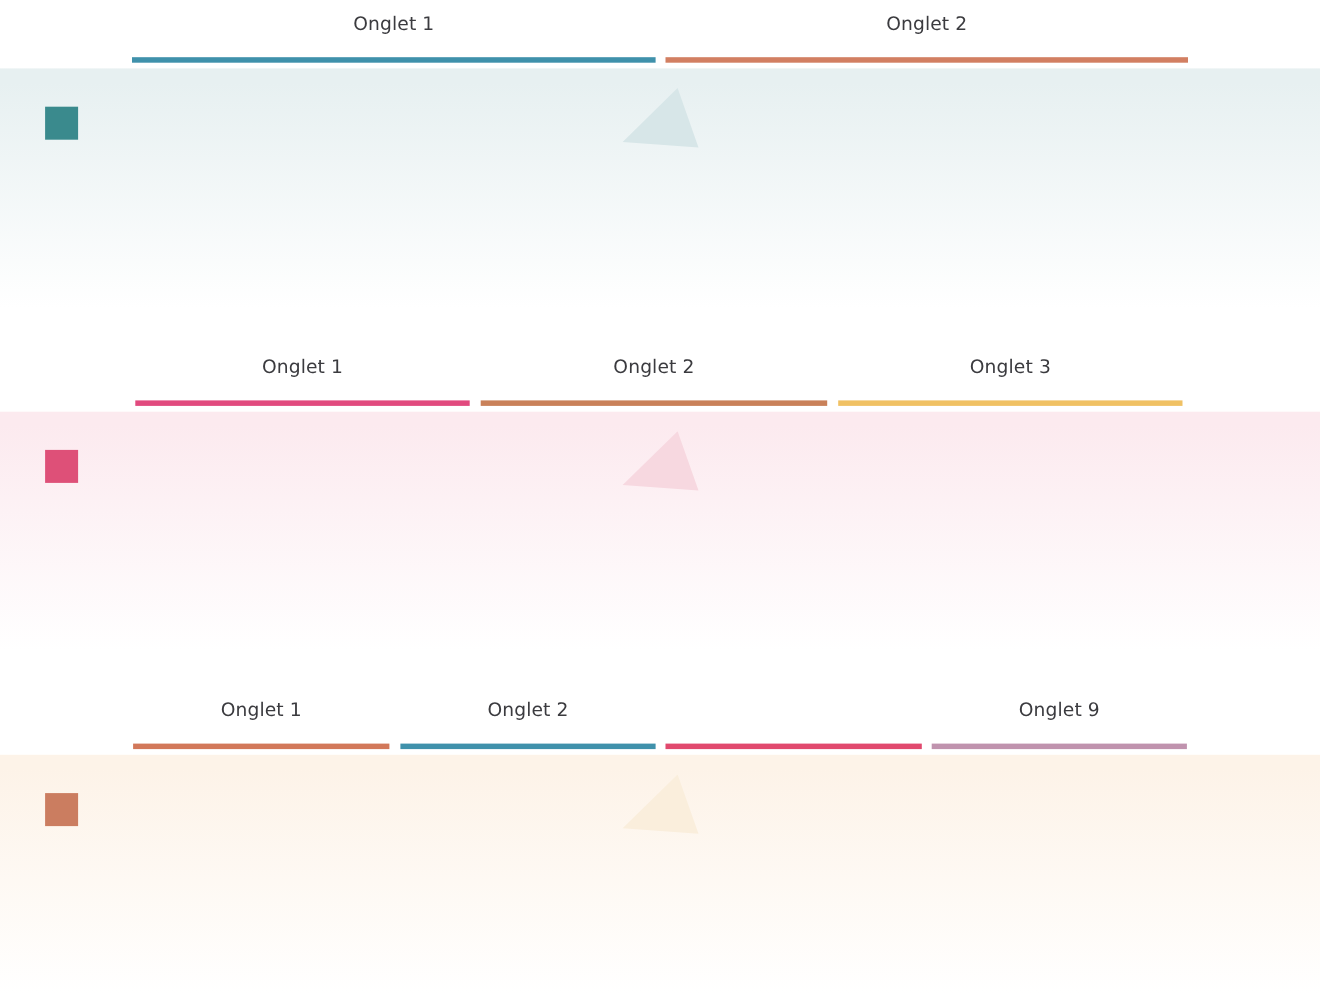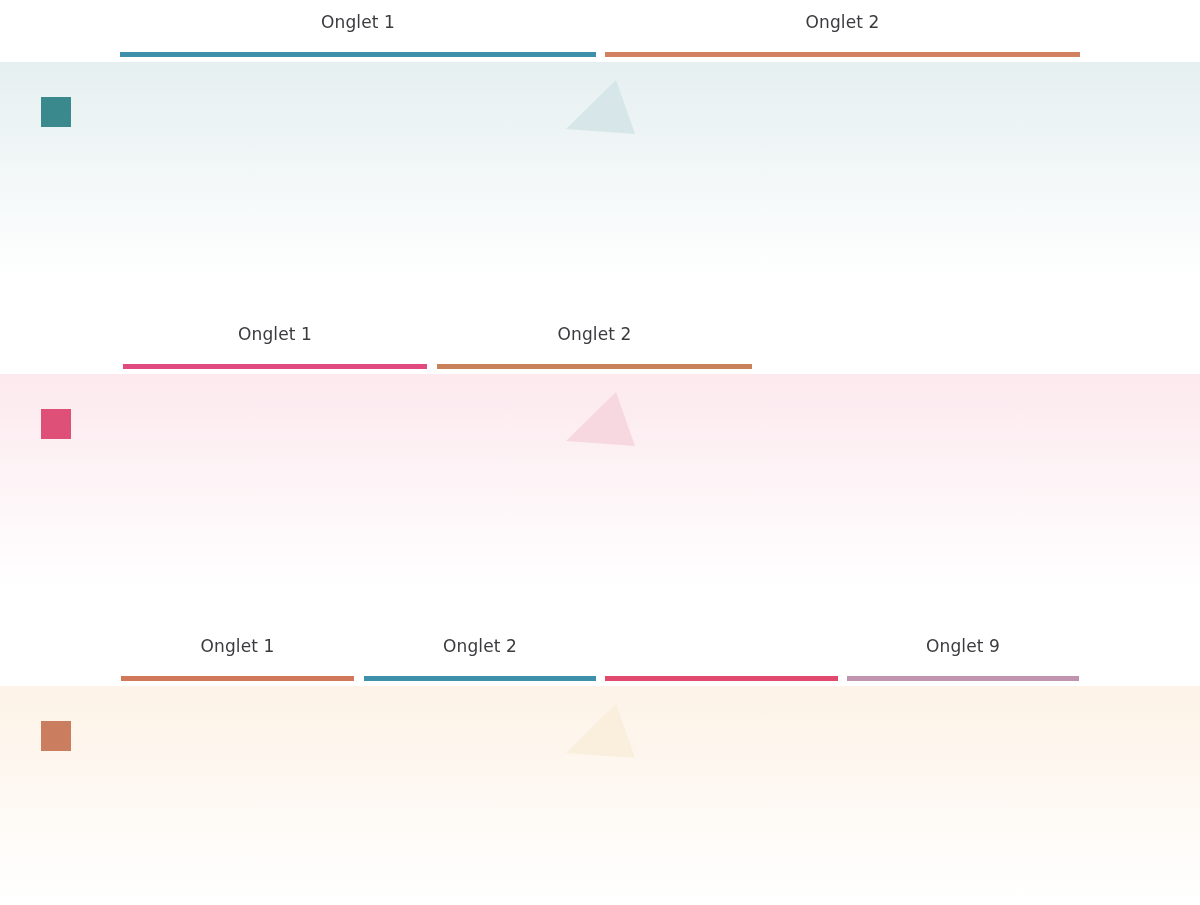--- a/index.html
+++ b/index.html
@@ -114,20 +114,24 @@
     <div class="tab-group" style="top: 312px;">
       <div class="tab-bar">
         <button class="tab" aria-selected="true" style="left: 123px; width: 304px;">
           <span class="tab-label">Onglet 1</span>
           <span class="tab-underline" style="background: rgb(225, 74, 126);"></span>
         </button>
         <button class="tab" aria-selected="false" style="left: 437px; width: 315px;">
           <span class="tab-label">Onglet 2</span>
           <span class="tab-underline" style="background: rgb(201, 129, 89);"></span>
         </button>
+        <button class="tab" aria-selected="false" style="left: 762px; width: 313px;">
+          <span class="tab-label">Onglet 3</span>
+          <span class="tab-underline" style="background: rgb(240, 193, 100);"></span>
+        </button>
       </div>
       <div class="panel">
         <div class="panel-bg" style="background: linear-gradient(rgb(252, 234, 239) 0%, rgb(252, 234, 239) 6%, rgb(255, 255, 255) 100%);"></div>
         <div class="panel-square" style="background: rgb(222, 80, 120);"></div>
         <div class="panel-triangle">
           <svg width="84" height="62" viewBox="0 0 84 62" xmlns="http://www.w3.org/2000/svg">
             <polygon points="56,0 75,54 6,49" fill="#f7d8e0"></polygon>
           </svg>
         </div>
       </div>

